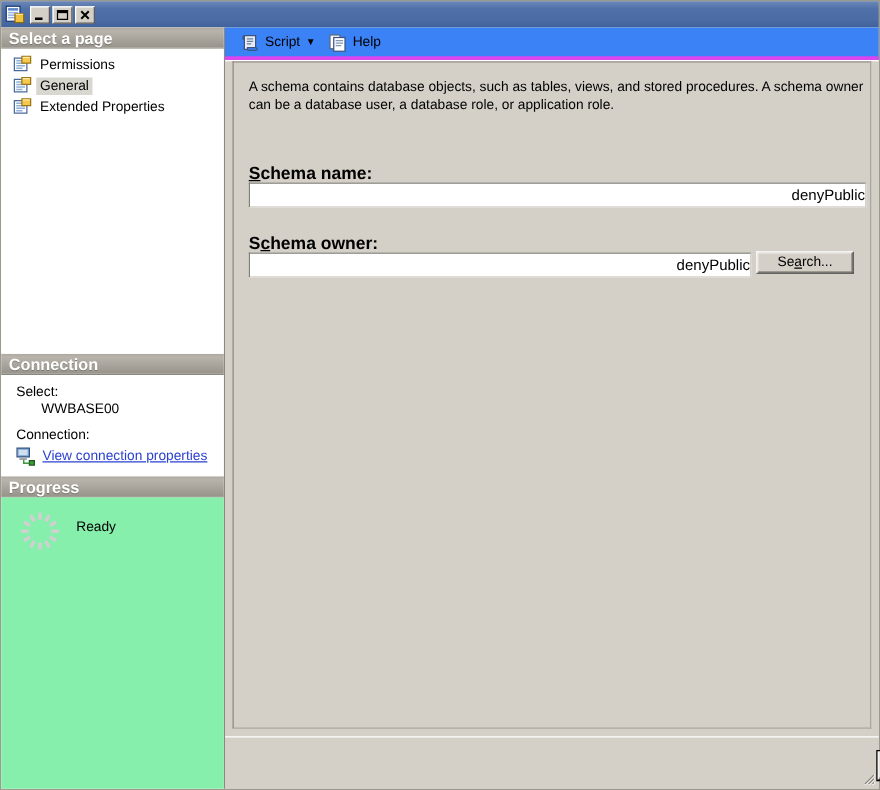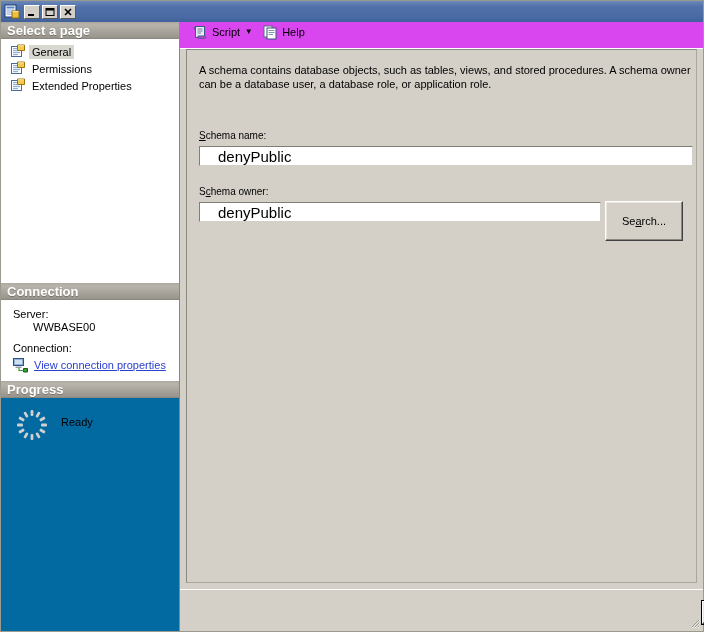--- a/index.html
+++ b/index.html
@@ -160,21 +160,21 @@
     font-size: 11px;
     cursor: pointer;
   }
 
   
   .prog-body {
     flex: 1 1 auto;
     display: flex;
     align-items: flex-start;
     padding: 10px 0 0 14px;
-    background: #0369a1;
+    background: #86efac;
   }
   .spinner {
     width: 34px; height: 34px;
     flex: 0 0 34px;
     margin-right: 12px;
     position: relative;
   }
   .prog-text {
     font-size: 11px;
     color: #000;
@@ -190,22 +190,22 @@
     min-width: 0;
     box-sizing: border-box;
   }
 
   .toolbar {
     height: 26px;
     flex: 0 0 26px;
     display: flex;
     align-items: center;
     padding-left: 8px;
-    background: #d946ef;
-    border-bottom: 6px solid #d946ef;
+    background: #3b82f6;
+    border-bottom: 3px solid #d946ef;
     box-sizing: border-box;
   }
   .tb-item {
     display: flex;
     align-items: center;
     height: 20px;
     padding: 0 4px;
     cursor: default;
   }
   .tb-icon {
@@ -248,38 +248,40 @@
     position: absolute;
     left: 12px; top: 13px;
     width: 492px;
     font-size: 11px;
     color: #000;
     line-height: 14px;
   }
 
   .field-label {
     position: absolute;
-    font-size: 10px;
-    color: #000;
+    font-size: 14px;
+    color: #000;
+    font-weight: bold;
   }
   .field-label u { text-decoration: underline; }
 
   .textbox {
     position: absolute;
     height: 20px;
     background: #ffffff;
     border: 1px solid;
     border-color: #7f7f76 #d4d0c8 #d4d0c8 #7f7f76;
     box-sizing: border-box;
     display: flex;
     align-items: center;
     padding-left: 18px;
-    font-size: 15px;
+    font-size: 12px;
     color: #000;
     cursor: text;
+    justify-content: flex-end;
   }
 
   .btn {
     background: #d4d0c8;
     border: 1px solid;
     border-color: #ffffff #404040 #404040 #ffffff;
     box-shadow: inset -1px -1px 0 #8a897f, inset 1px 1px 0 #e8e5df;
     font-size: 11px;
     font-family: "Liberation Sans", sans-serif;
     color: #000;
@@ -289,21 +291,21 @@
     box-sizing: border-box;
     cursor: default;
   }
   .btn u { text-decoration: underline; }
 
   .search-btn {
     position: absolute;
     left: 418px;
     top: 81px;
     width: 78px;
-    height: 40px;
+    height: 18px;
   }
 
   
   .footer {
     height: 42px;
     flex: 0 0 42px;
     background: #d4d0c8;
     border-top: 1px solid #ffffff;
     position: relative;
     box-sizing: border-box;
@@ -362,20 +364,35 @@
     </div>
   </div>
 
   <div class="body-split">
 
     <div class="leftpane">
 
       <div class="section-head">Select a page</div>
       <div class="section-body pages-body">
 
+        <div class="page-item">
+          <span class="page-icon">
+            <svg width="16" height="15" viewBox="0 0 16 15">
+              <rect x="1.5" y="2.5" width="10" height="10" fill="#ffffff" stroke="#4a6a9a" stroke-width="1"></rect>
+              <rect x="3" y="4" width="7" height="1.2" fill="#8fb0d8"></rect>
+              <rect x="3" y="6" width="7" height="1.2" fill="#8fb0d8"></rect>
+              <rect x="3" y="8" width="7" height="1.2" fill="#8fb0d8"></rect>
+              <rect x="3" y="10" width="5" height="1.2" fill="#8fb0d8"></rect>
+              <path d="M7.5 1 L14.5 1 L14.5 6.5 L7.5 6.5 Z" fill="#f5ca4c" stroke="#9a7616" stroke-width="1"></path>
+              <path d="M8.2 1.8 L13.8 1.8" stroke="#fbe9ad" stroke-width="1"></path>
+            </svg>
+          </span>
+          <span class="pi-label">Permissions</span>
+        </div>
+
         <div class="page-item selected">
           <span class="page-icon">
             <svg width="16" height="15" viewBox="0 0 16 15">
               <rect x="1.5" y="2.5" width="10" height="10" fill="#ffffff" stroke="#4a6a9a" stroke-width="1"></rect>
               <rect x="3" y="4" width="7" height="1.2" fill="#8fb0d8"></rect>
               <rect x="3" y="6" width="7" height="1.2" fill="#8fb0d8"></rect>
               <rect x="3" y="8" width="7" height="1.2" fill="#8fb0d8"></rect>
               <rect x="3" y="10" width="5" height="1.2" fill="#8fb0d8"></rect>
               <path d="M7.5 1 L14.5 1 L14.5 6.5 L7.5 6.5 Z" fill="#f5ca4c" stroke="#9a7616" stroke-width="1"></path>
               <path d="M8.2 1.8 L13.8 1.8" stroke="#fbe9ad" stroke-width="1"></path>
@@ -389,43 +406,28 @@
             <svg width="16" height="15" viewBox="0 0 16 15">
               <rect x="1.5" y="2.5" width="10" height="10" fill="#ffffff" stroke="#4a6a9a" stroke-width="1"></rect>
               <rect x="3" y="4" width="7" height="1.2" fill="#8fb0d8"></rect>
               <rect x="3" y="6" width="7" height="1.2" fill="#8fb0d8"></rect>
               <rect x="3" y="8" width="7" height="1.2" fill="#8fb0d8"></rect>
               <rect x="3" y="10" width="5" height="1.2" fill="#8fb0d8"></rect>
               <path d="M7.5 1 L14.5 1 L14.5 6.5 L7.5 6.5 Z" fill="#f5ca4c" stroke="#9a7616" stroke-width="1"></path>
               <path d="M8.2 1.8 L13.8 1.8" stroke="#fbe9ad" stroke-width="1"></path>
             </svg>
           </span>
-          <span class="pi-label">Permissions</span>
-        </div>
-
-        <div class="page-item">
-          <span class="page-icon">
-            <svg width="16" height="15" viewBox="0 0 16 15">
-              <rect x="1.5" y="2.5" width="10" height="10" fill="#ffffff" stroke="#4a6a9a" stroke-width="1"></rect>
-              <rect x="3" y="4" width="7" height="1.2" fill="#8fb0d8"></rect>
-              <rect x="3" y="6" width="7" height="1.2" fill="#8fb0d8"></rect>
-              <rect x="3" y="8" width="7" height="1.2" fill="#8fb0d8"></rect>
-              <rect x="3" y="10" width="5" height="1.2" fill="#8fb0d8"></rect>
-              <path d="M7.5 1 L14.5 1 L14.5 6.5 L7.5 6.5 Z" fill="#f5ca4c" stroke="#9a7616" stroke-width="1"></path>
-              <path d="M8.2 1.8 L13.8 1.8" stroke="#fbe9ad" stroke-width="1"></path>
-            </svg>
-          </span>
           <span class="pi-label">Extended Properties</span>
         </div>
 
       </div>
 
       <div class="section-head">Connection</div>
       <div class="section-body conn-body">
-        <div class="lbl">Server:</div>
+        <div class="lbl">Select:</div>
         <div class="val">WWBASE00</div>
         <div class="lbl">Connection:</div>
         <div class="conn-link-row">
           <span class="link-icon">
             <svg width="16" height="16" viewBox="0 0 16 16">
               <rect x="0.5" y="1.5" width="10" height="7" fill="#8fb0d8" stroke="#31527e" stroke-width="1"></rect>
               <rect x="2" y="3" width="7" height="4" fill="#cfe0f2"></rect>
               <rect x="2.5" y="9.5" width="6" height="1.5" fill="#9aa0a6"></rect>
               <path d="M10.5 11.5 L14.5 11.5 L14.5 15 L10.5 15 Z" fill="#3c9a3c" stroke="#1d5c1d" stroke-width="1"></path>
               <path d="M6 11 L6 13.5 L10.5 13.5" stroke="#3c9a3c" stroke-width="1.2" fill="none"></path>

